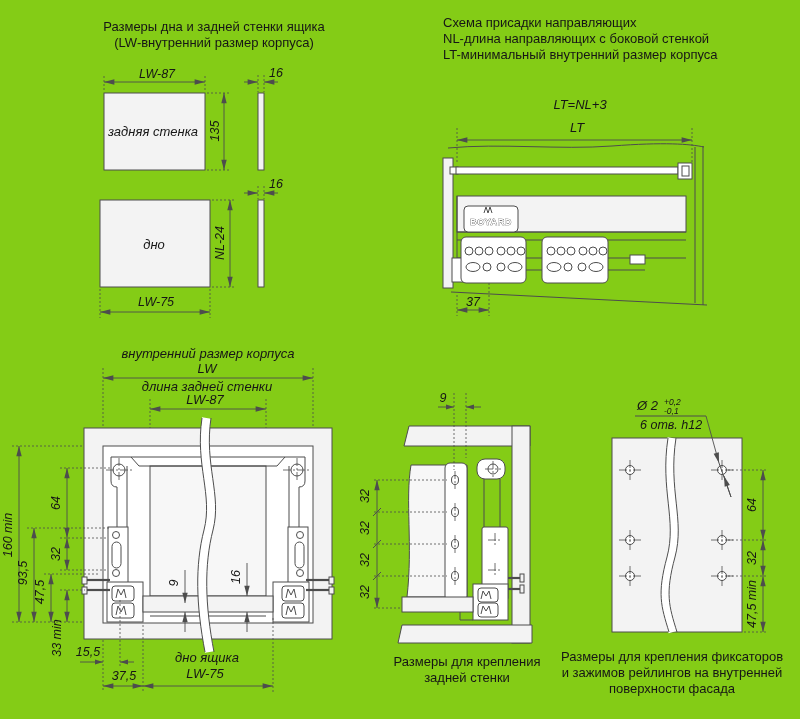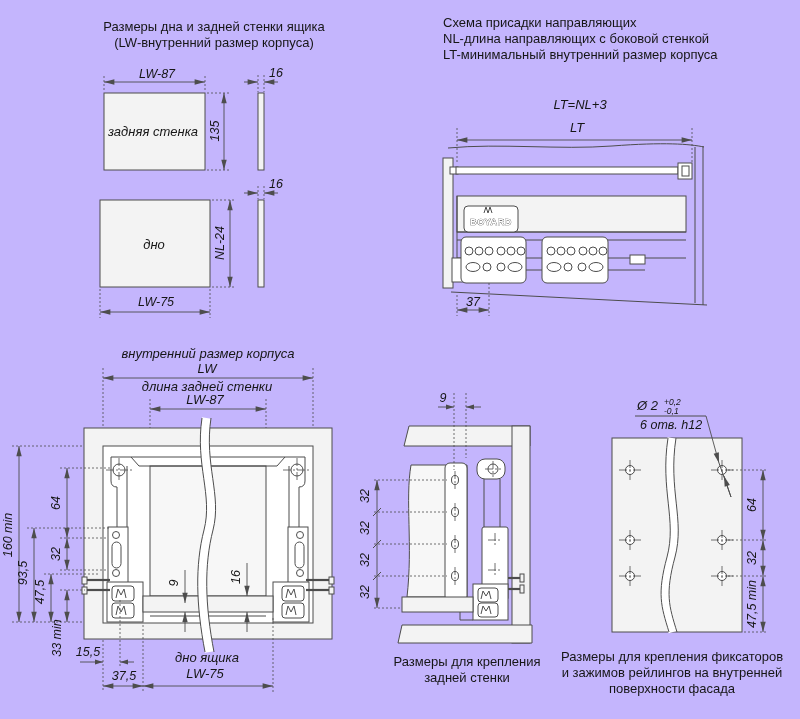--- a/index.html
+++ b/index.html
@@ -1,16 +1,16 @@
 <!DOCTYPE html>
 <html><head>
 <meta charset="utf-8">
 <style>
   html,body{margin:0;padding:0;background:#fff;}
-  #stage{position:relative;width:800px;height:719px;background:#c4b5fd;overflow:hidden;
+  #stage{position:relative;width:800px;height:719px;background:#84cc16;overflow:hidden;
          font-family:"Liberation Sans", sans-serif;}
   svg text{fill:#161616;}
   .t  {font:13px "Liberation Sans", sans-serif;}
   .i  {font:italic 12.5px "Liberation Sans", sans-serif;}
   .ib {font:italic 13px "Liberation Sans", sans-serif;}
   .is {font:italic 8.5px "Liberation Sans", sans-serif;}
   .logo{font:bold 9px "Liberation Sans", sans-serif;letter-spacing:.6px;fill:#fff;
         stroke:#4d4d4d;stroke-width:.7;paint-order:stroke;}
   .s  {stroke:#4d4d4d;stroke-width:1;fill:none;}
   .sw {stroke:#4d4d4d;stroke-width:2.2;fill:none;}

